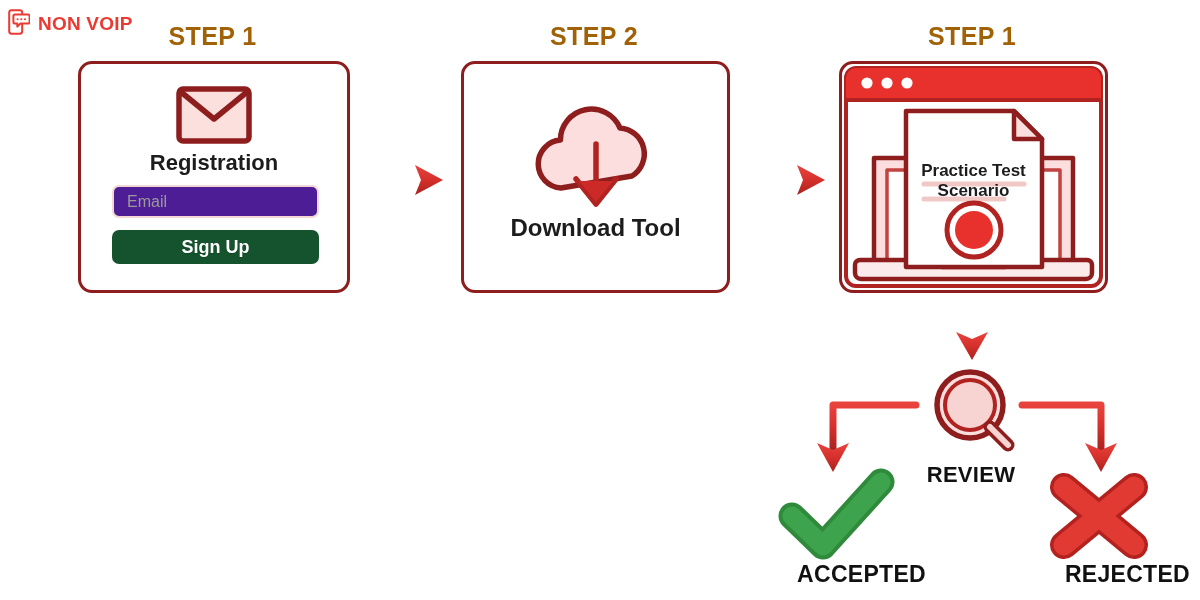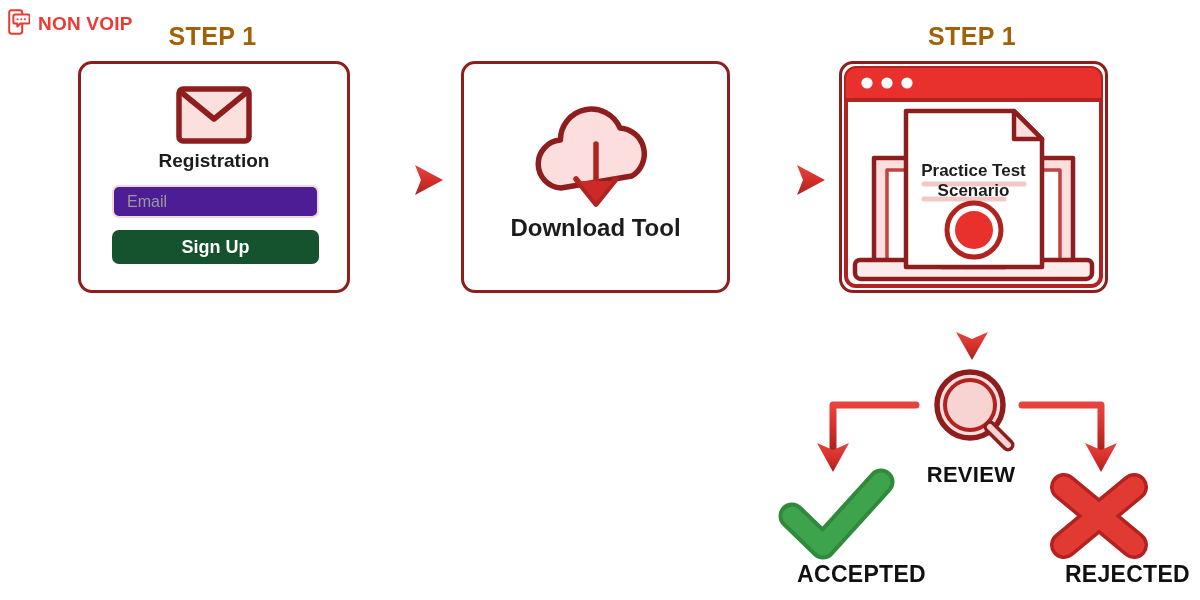--- a/index.html
+++ b/index.html
@@ -26,21 +26,21 @@
   .step-box {
     position: absolute; background: #fff;
     border: 3px solid #8e1e1e; border-radius: 14px;
   }
 
   
   .s1-wrap { position: absolute; left: 0; right: 0; top: 0; bottom: 0; }
   .envelope { position: absolute; left: 50%; transform: translateX(-50%); top: 22px; }
   .reg-label {
     position: absolute; left: 0; right: 0; top: 86px;
-    text-align: center; font-size: 19px; font-weight: 600; color: #1c1c1c;
+    text-align: center; font-size: 22px; font-weight: 600; color: #1c1c1c;
   }
   .email-input {
     position: absolute; left: 31px; top: 121px; width: 207px; height: 33px;
     border: 2px solid #f2d7d5; border-radius: 7px; background: #4c1d95;
     display: flex; align-items: center; padding-left: 13px;
     font-size: 16px; color: #9a9a9a;
   }
   .signup-btn {
     position: absolute; left: 31px; top: 166px; width: 207px; height: 34px;
     border-radius: 7px; background: #14532d;
@@ -92,20 +92,21 @@
           <circle cx="9.6" cy="10.2" r="1.05"></circle>
           <circle cx="13.3" cy="10.2" r="1.05"></circle>
           <circle cx="17" cy="10.2" r="1.05"></circle>
         </g>
       </svg>
     </span>
     <span class="logo-text">NON VOIP</span>
   </div>
 
   <div class="step-title" style="left:75px; top:22px; width:275px;">STEP 1</div>
+  <div class="step-title" style="left:458px; top:22px; width:272px;">STEP 2</div>
   <div class="step-title" style="left:836px; top:22px; width:272px;">STEP 1</div>
 
   <div class="step-box" style="left:78px; top:61px; width:272px; height:232px;">
     <div class="s1-wrap">
 
       <span class="envelope">
         <svg width="76" height="58" viewBox="0 0 76 58">
           <rect x="3" y="3" width="70" height="52" rx="4" fill="#fbe0de" stroke="#8e1e1e" stroke-width="5.5"></rect>
           <path d="M5 6 L38 33 L71 6" fill="none" stroke="#8e1e1e" stroke-width="5.5" stroke-linecap="round" stroke-linejoin="round"></path>
         </svg>

